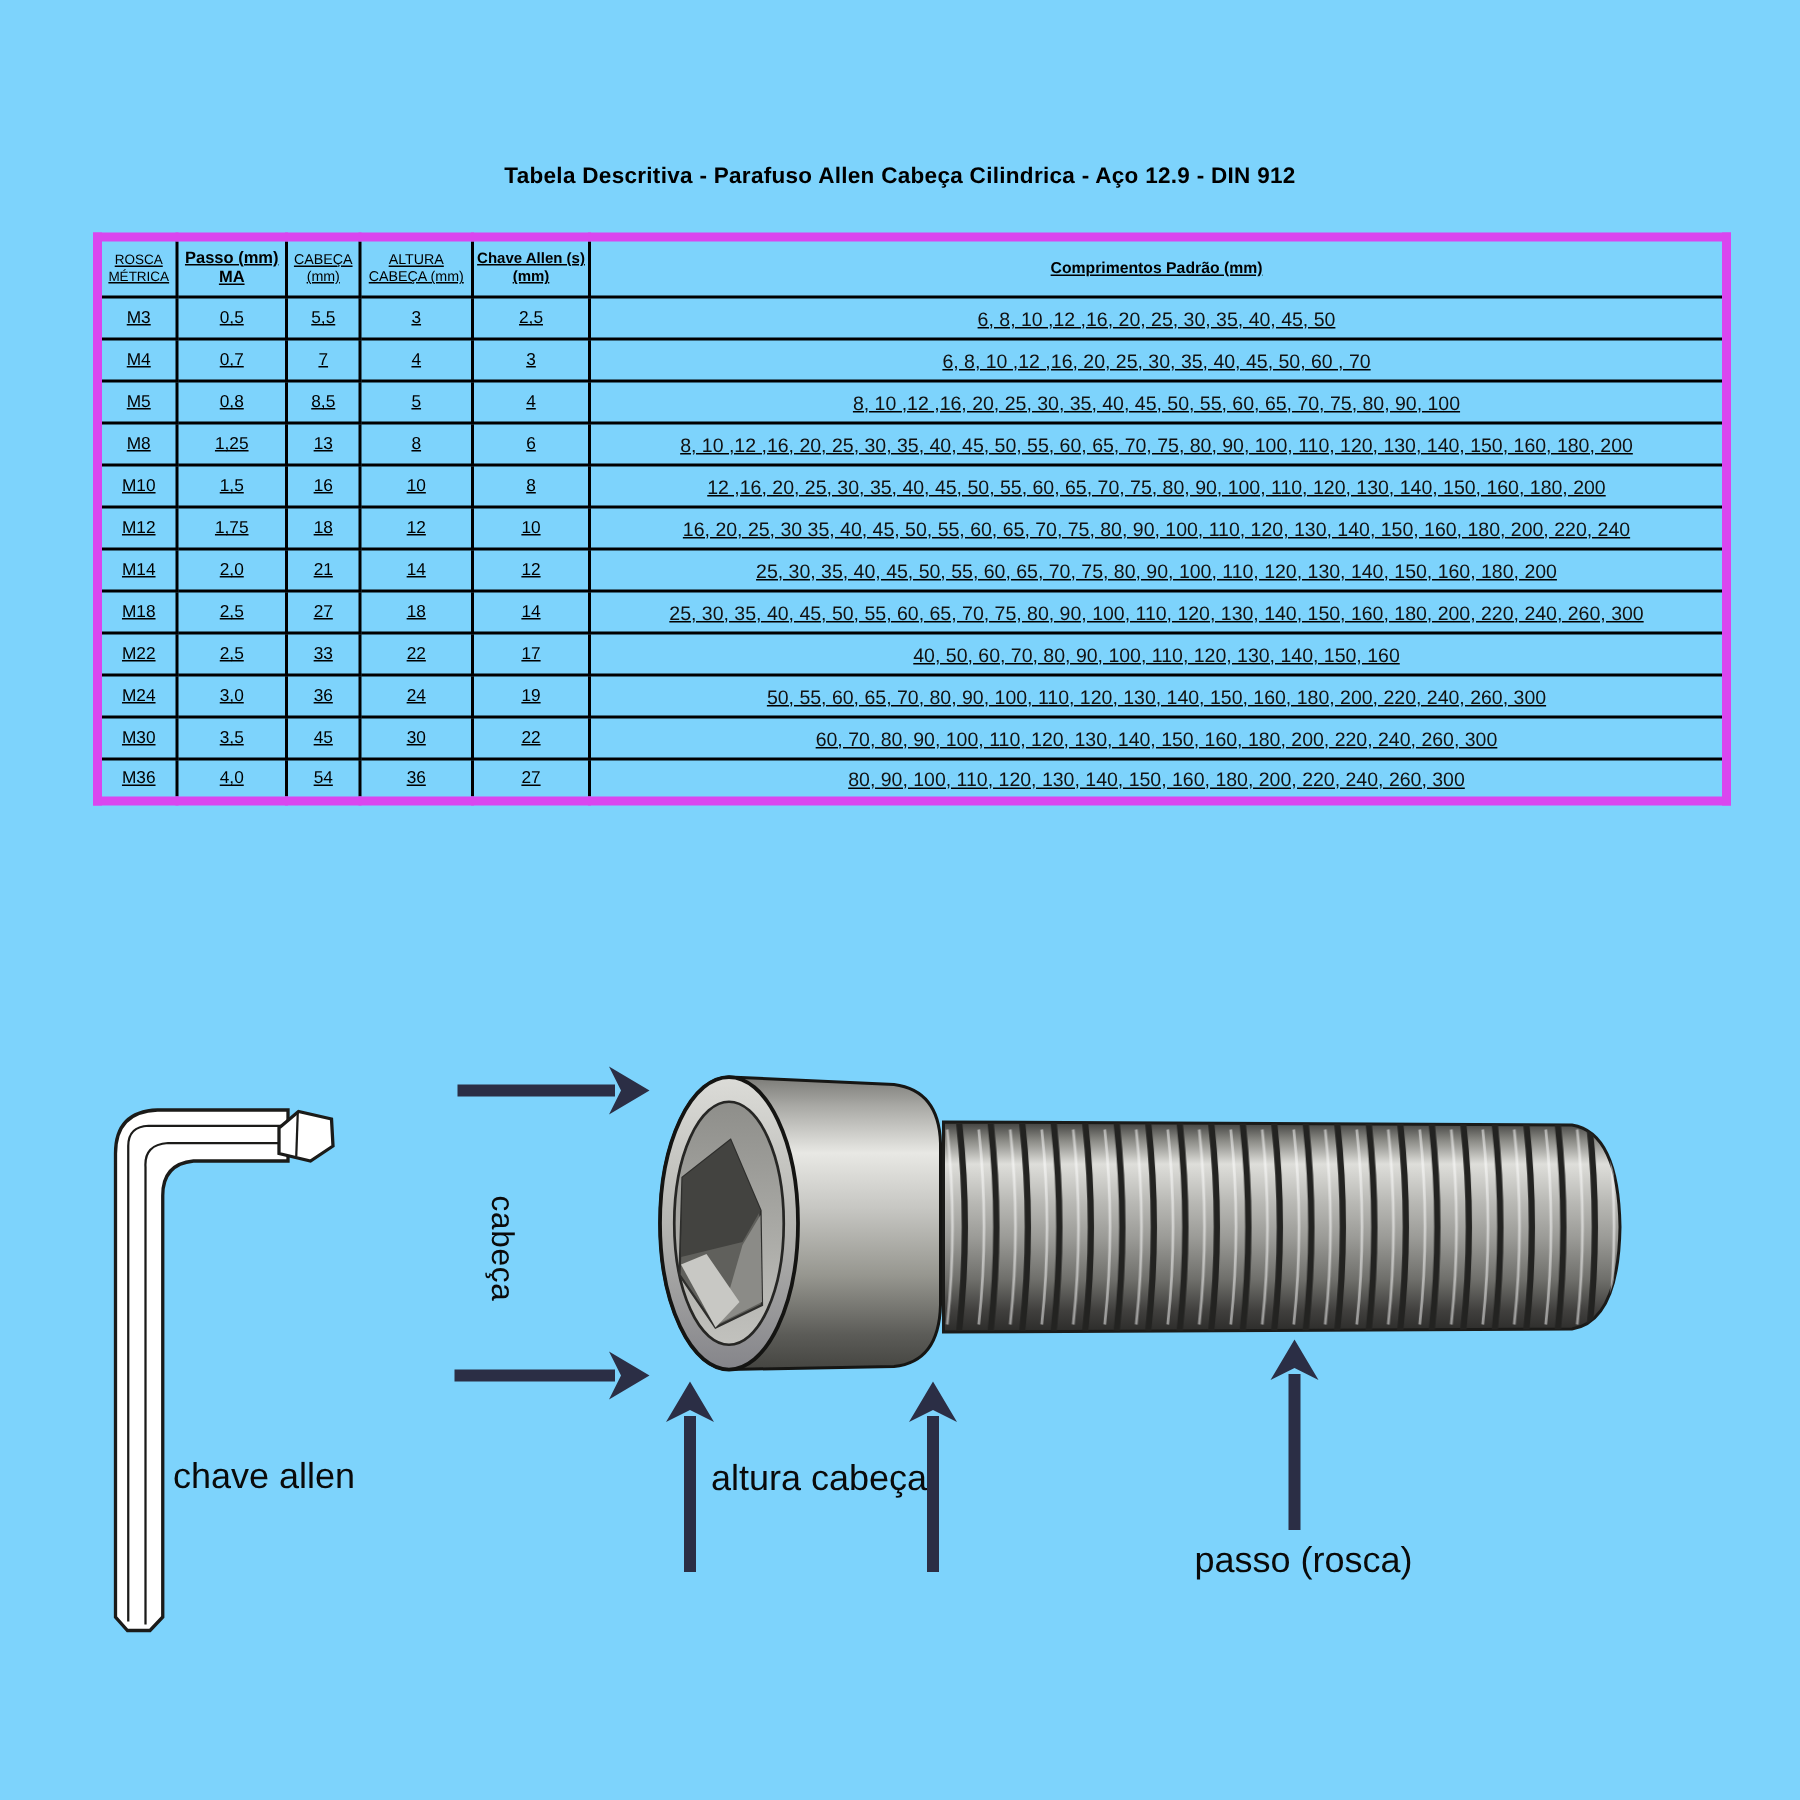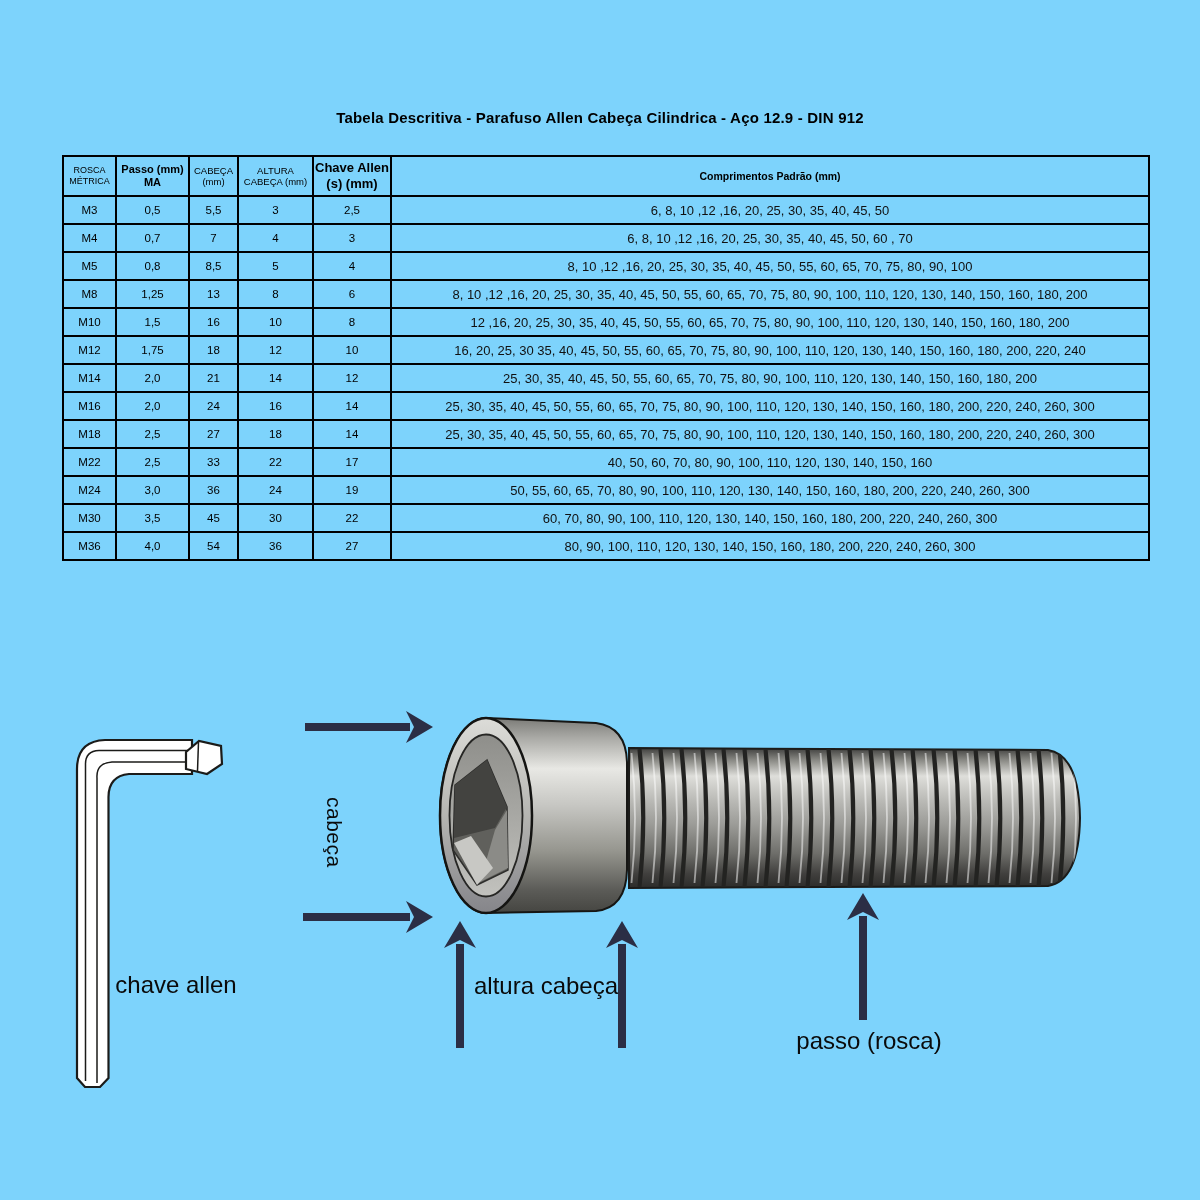--- a/index.html
+++ b/index.html
@@ -1,31 +1,31 @@
 <!DOCTYPE html>
 <html><head>
 <meta charset="utf-8">
 <style>
   html,body{margin:0;padding:0;background:#fff;}
   .page{position:relative;width:1200px;height:1200px;background:#7dd3fc;overflow:hidden;
         font-family:"Liberation Sans",sans-serif;color:#000;}
   .title{position:absolute;left:50px;top:109px;width:1100px;text-align:center;
          font-size:15px;font-weight:bold;letter-spacing:.2px;}
   table.spec{position:absolute;left:62px;top:155px;width:1086px;border-collapse:collapse;
-             table-layout:fixed;border:2px solid #d946ef;}
+             table-layout:fixed;border:6px solid #d946ef;text-decoration:underline;}
   table.spec th,table.spec td{border:2px solid #000;padding:0;vertical-align:middle;
              text-align:center;overflow:hidden;}
   table.spec thead tr{height:40px;}
   table.spec tbody tr{height:28px;}
   th{font-weight:normal;line-height:1.2;}
   th:nth-child(1){font-size:9px;}
   th:nth-child(2){font-size:11px;font-weight:bold;}
   th:nth-child(3){font-size:9.5px;}
   th:nth-child(4){font-size:9.5px;}
-  th:nth-child(5){font-size:13px;font-weight:bold;}
+  th:nth-child(5){font-size:10px;font-weight:bold;}
   th:nth-child(6){font-size:10.5px;font-weight:bold;}
   td{font-size:11.5px;}
   td:nth-child(6),th:nth-child(6){border-left-width:3px;}
   td:nth-child(6){text-align:left;padding-left:13px;font-size:13px;color:#111;}
   .illu{position:absolute;left:0;top:680px;}
   .dlabel{position:absolute;font-size:24px;color:#0a0a0a;text-align:center;}
   .lbl-cabeca{left:322px;top:797px;writing-mode:vertical-rl;font-size:21px;letter-spacing:.5px;}
   .lbl-chave{left:110px;top:971px;width:132px;}
   .lbl-altura{left:470px;top:972px;width:152px;}
   .lbl-passo{left:795px;top:1027px;width:148px;}
@@ -114,28 +114,20 @@
 
     <tr>
       <td>M14</td>
       <td>2,0</td>
       <td>21</td>
       <td>14</td>
       <td>12</td>
       <td>25, 30, 35, 40, 45, 50, 55, 60, 65, 70, 75, 80, 90, 100, 110, 120, 130, 140, 150, 160, 180, 200</td>
     </tr>
 
-    <tr>
-      <td>M16</td>
-      <td>2,0</td>
-      <td>24</td>
-      <td>16</td>
-      <td>14</td>
-      <td>25, 30, 35, 40, 45, 50, 55, 60, 65, 70, 75, 80, 90, 100, 110, 120, 130, 140, 150, 160, 180, 200, 220, 240, 260, 300</td>
-    </tr>
 
     <tr>
       <td>M18</td>
       <td>2,5</td>
       <td>27</td>
       <td>18</td>
       <td>14</td>
       <td>25, 30, 35, 40, 45, 50, 55, 60, 65, 70, 75, 80, 90, 100, 110, 120, 130, 140, 150, 160, 180, 200, 220, 240, 260, 300</td>
     </tr>
 

